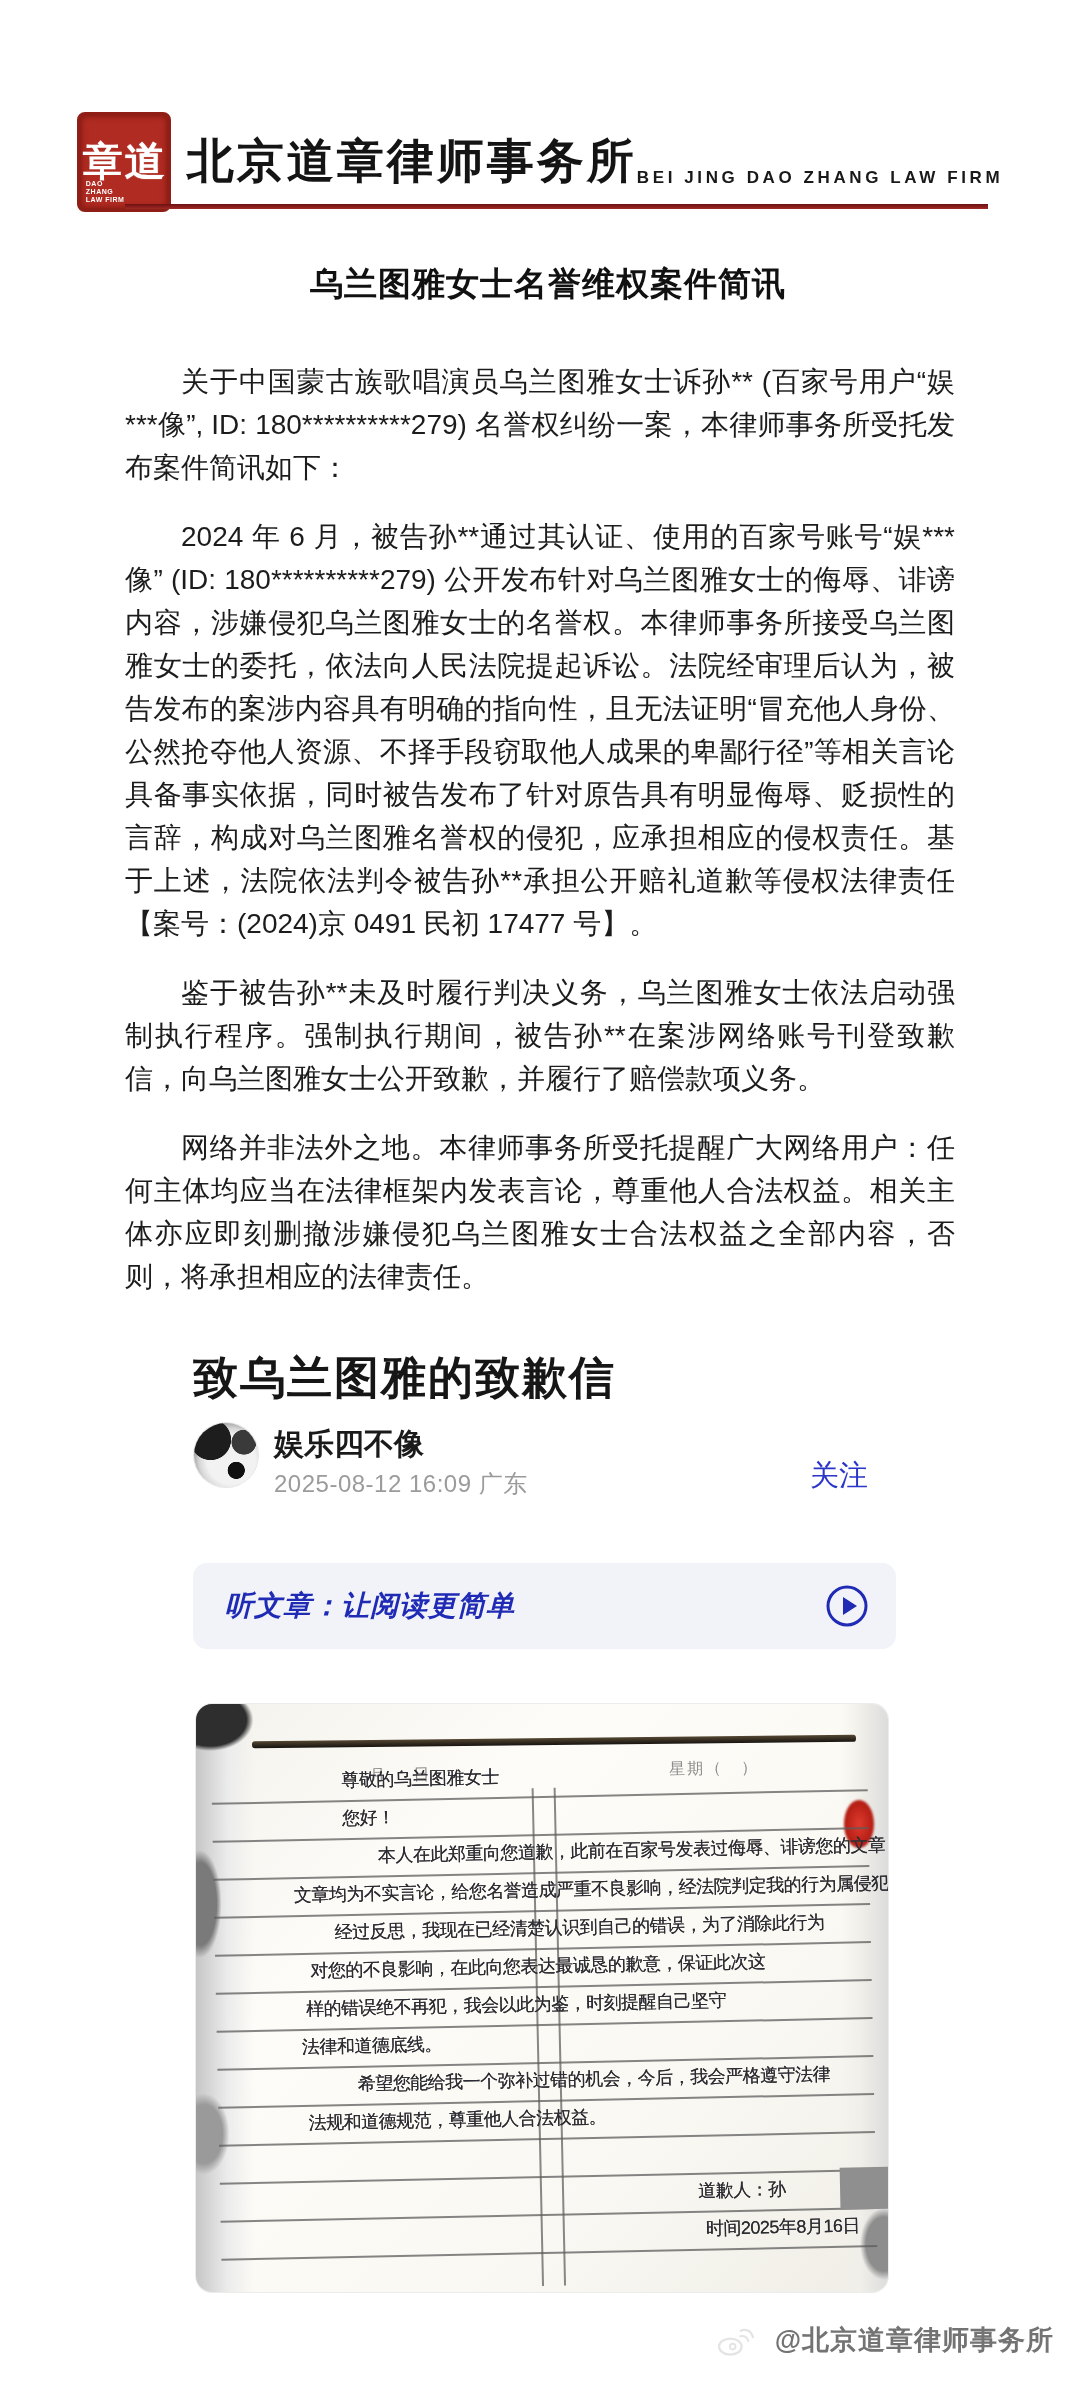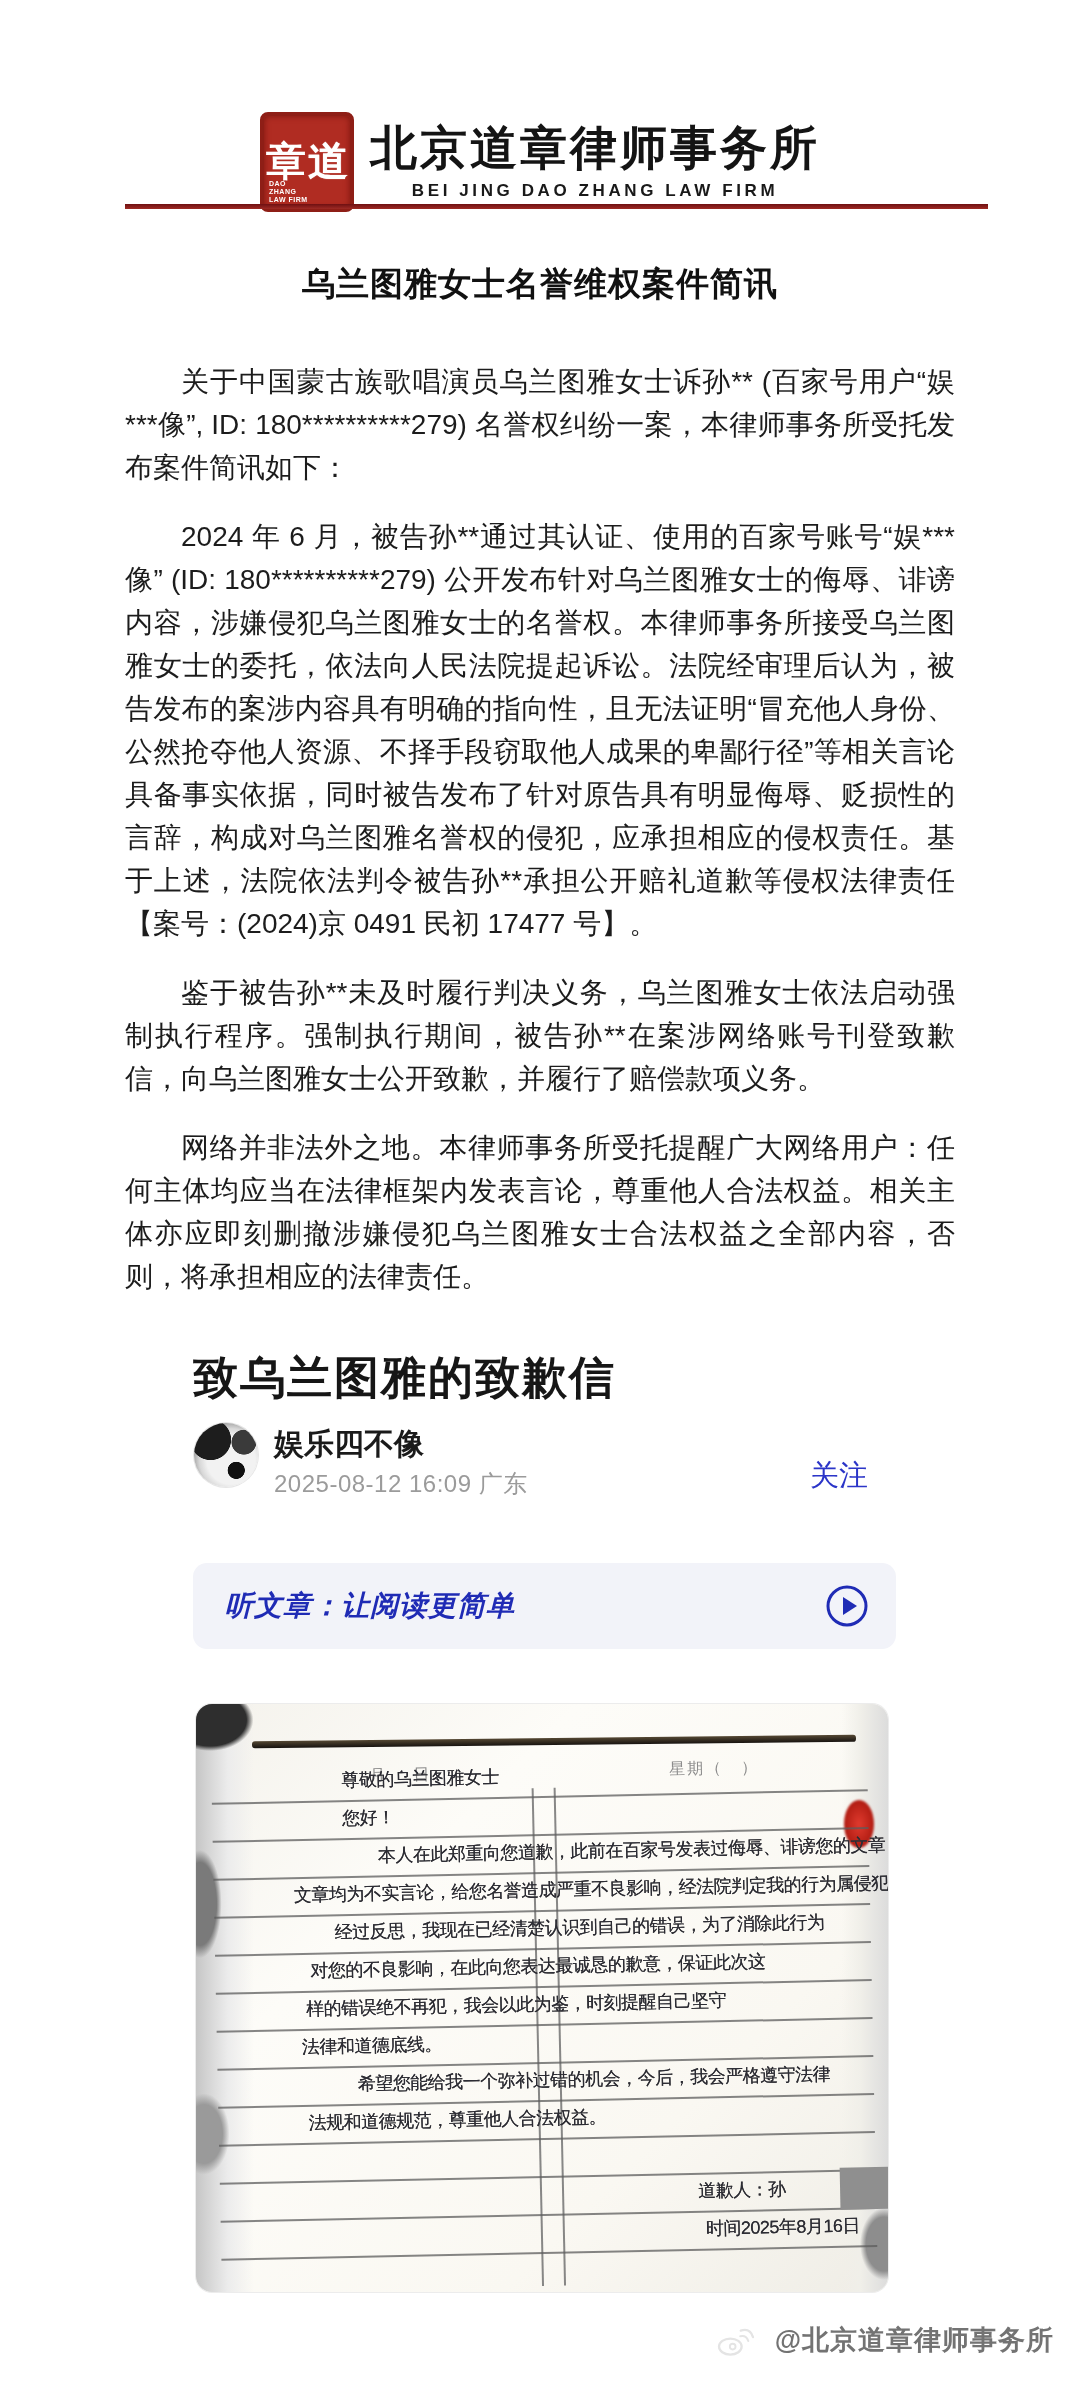--- a/index.html
+++ b/index.html
@@ -10,29 +10,29 @@
   .logo-row{position:absolute;top:112px;left:0;width:1080px;display:flex;justify-content:center;
             align-items:center;gap:16px;}
   .seal{position:relative;width:86px;height:92px;background:#b02c22;border:4px solid #8e1e16;
         border-radius:8px;display:flex;align-items:center;justify-content:center;gap:2px;
         box-shadow:inset 0 0 6px #7c150e;}
   .seal .zi{color:#fff;font-family:"Liberation Serif","DejaVu Serif",serif;font-weight:bold;
         font-size:40px;line-height:1;}
   .seal .zi.outline{text-shadow:0 0 1px #fff;}
   .seal-small{position:absolute;left:5px;bottom:4px;color:#ffffff;font-size:7px;font-weight:bold;
         letter-spacing:.5px;width:40px;line-height:1.15;}
-  .firm-names{display:flex;flex-direction:column;align-items:center;}
+  .firm-names{display:flex;flex-direction:row;align-items:flex-end;}
   .firm-cn{font-family:"Liberation Serif","DejaVu Serif",serif;font-weight:bold;font-size:47px;
         color:#141414;letter-spacing:3px;line-height:1.1;}
   .firm-en{font-size:17px;font-weight:bold;color:#191919;letter-spacing:3.6px;margin-top:6px;}
   .red-rule{position:absolute;top:204px;left:125px;width:863px;height:5px;
         background:linear-gradient(#6f1012,#9e2a24);}
 
   
-  .doc-title{position:absolute;top:262px;left:125px;width:830px;text-align:center;
+  .doc-title{position:absolute;top:262px;left:133px;width:830px;text-align:center;
         font-size:33px;font-weight:bold;color:#111;letter-spacing:1px;}
   .doc-body{position:absolute;top:348px;left:125px;width:830px;}
   .doc-body p{margin:12px 0 26px 0;font-size:28px;line-height:43px;text-align:justify;
         text-indent:2em;color:#1c1c1c;}
   .doc-body p.p4{margin-top:6px;}
   .attach-note{position:absolute;top:1253px;left:125px;width:860px;font-size:28px;color:#1c1c1c;}
 
   
   .post-title{position:absolute;top:1348px;left:193px;font-size:45px;font-weight:bold;
         color:#161616;letter-spacing:2px;}

